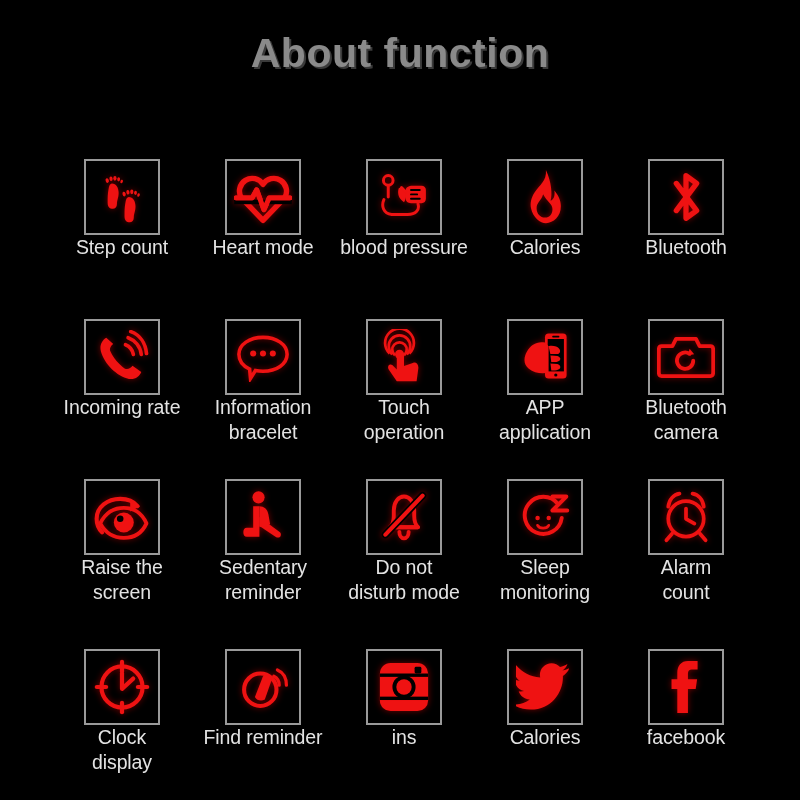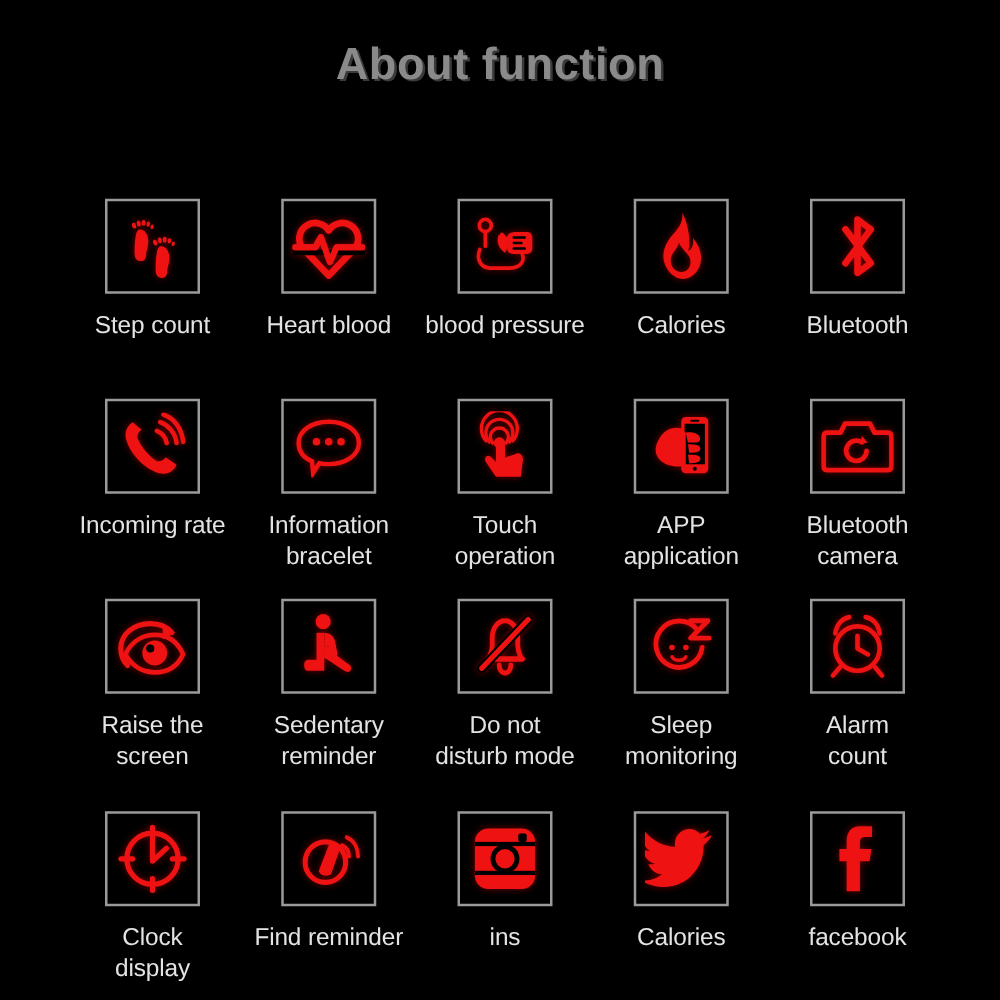--- a/index.html
+++ b/index.html
@@ -15,21 +15,21 @@
     background: #000;
     position: relative;
   }
 
   #page-title {
     position: absolute;
     top: 30px;
     left: 0;
     width: 800px;
     text-align: center;
-    font-size: 36px;
+    font-size: 41px;
     font-weight: bold;
     color: #8a8a8a;
     letter-spacing: 0.5px;
     text-shadow: 2px 2px 0 #3a3a3a;
     font-family: "Liberation Sans", sans-serif;
   }
 
   #grid {
     position: absolute;
     top: 140px;
@@ -64,21 +64,20 @@
     justify-content: center;
     margin-top: 19px;
   }
 
   .icon-box svg {
     display: block;
     filter: drop-shadow(0 0 3px rgba(255,0,0,0.45));
   }
 
   .cell-label {
-    margin-top: 13px;
     text-align: center;
     color: #e3e3e3;
     font-size: 19.5px;
     line-height: 25px;
     font-family: "Liberation Sans", sans-serif;
     white-space: pre-line;
     letter-spacing: -0.1px;
   }
 </style>
 </head>
@@ -110,21 +109,21 @@
     </div>
     <div class="cell row-h-0">
       <div class="icon-box">
         <svg width="58" height="54" viewBox="0 0 64 60">
       <path d="M32 56 L8 31 A13.5 13.5 0 0 1 32 16 A13.5 13.5 0 0 1 56 31 Z" fill="none" stroke="#ef1212" stroke-width="6" stroke-linejoin="round"></path>
       <path d="M2 31 H20 L25 22 L33 44 L39 31 H62" fill="none" stroke="#ef1212" stroke-width="5.5" stroke-linecap="round" stroke-linejoin="round"></path>
       <rect x="0" y="33" width="64" height="5" fill="#000"></rect>
       <path d="M2 31 H20 L25 22 L33 44 L39 31 H62" fill="none" stroke="#ef1212" stroke-width="5.5" stroke-linecap="round" stroke-linejoin="round"></path>
     </svg>
       </div>
-      <div class="cell-label">Heart blood</div>
+      <div class="cell-label">Heart mode</div>
     </div>
     <div class="cell row-h-0">
       <div class="icon-box">
         <svg width="56" height="54" viewBox="0 0 64 60">
       <g fill="none" stroke="#ef1212" stroke-width="3.4" stroke-linecap="round" stroke-linejoin="round">
         <circle cx="14" cy="11" r="5.5"></circle>
         <path d="M14 17 L14 30"></path>
         <path d="M9 33 C6 40 8 49 18 50 L36 50 C46 50 50 44 48 38"></path>
       </g>
       <path d="M26 20 C24 26 26 32 32 36 C36 30 35 22 30 18 Z" fill="#ef1212"></path>

